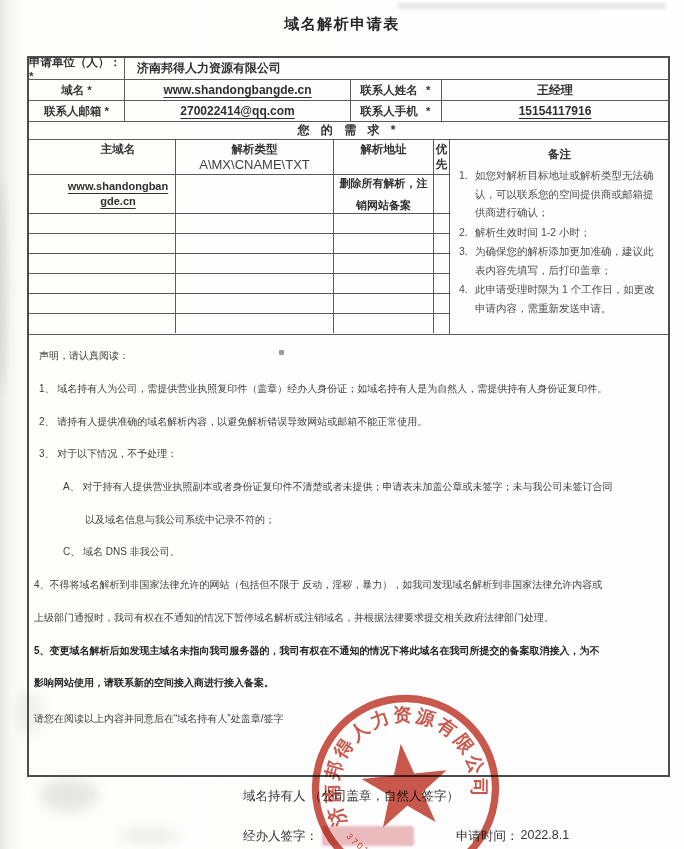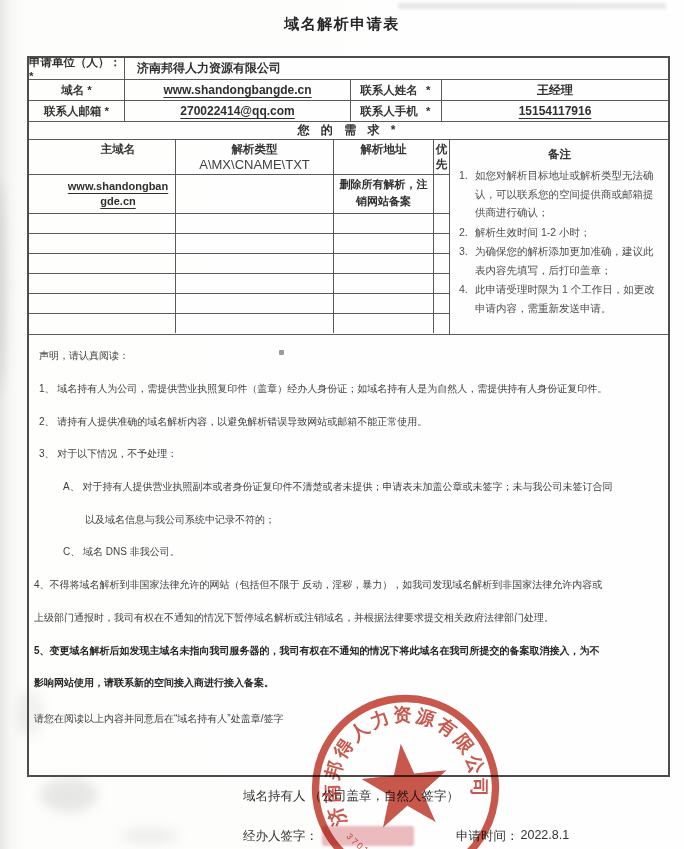--- a/index.html
+++ b/index.html
@@ -51,21 +51,21 @@
   .d1{width:115px;flex:none;margin-left:32px;}
   .d2{width:158px;flex:none;}
   .d3{width:100px;flex:none;}
   .d4{flex:1;border-right:none;}
   .dhead{height:34px;flex:none;}
   .dhead .dc{justify-content:flex-start;padding-top:2px;font-weight:700;font-size:11.5px;color:#333;}
   .ddata{height:38px;flex:none;font-weight:700;font-size:11px;color:#2f2f2f;}
   .ddata .dc{padding:0 5px;}
   .dempty{height:19px;flex:none;}
   .dom-wrap{word-break:break-all;line-height:15px;}
-  .addr{line-height:17px;font-family:Liberation Mono, monospace;}
+  .addr{line-height:22px;}
   .remarks{flex:1;padding:2px 8px 0 9px;box-sizing:border-box;}
   .rhead{height:24px;display:flex;align-items:center;justify-content:center;font-weight:700;font-size:11.5px;color:#333;}
   .ritem{display:flex;font-size:10.5px;line-height:18.5px;color:#4c4c4c;margin-bottom:1px;}
   .rn{width:16px;flex:none;}
   .rt{flex:1;}
 
   
   .statement{height:444px;box-sizing:border-box;padding:5px 6px 0 5px;font-size:10px;color:#3d3d3d;text-align:right;}
   .st-line{height:32.7px;display:flex;align-items:center;white-space:nowrap;}
   .ind1{padding-left:5px;}

